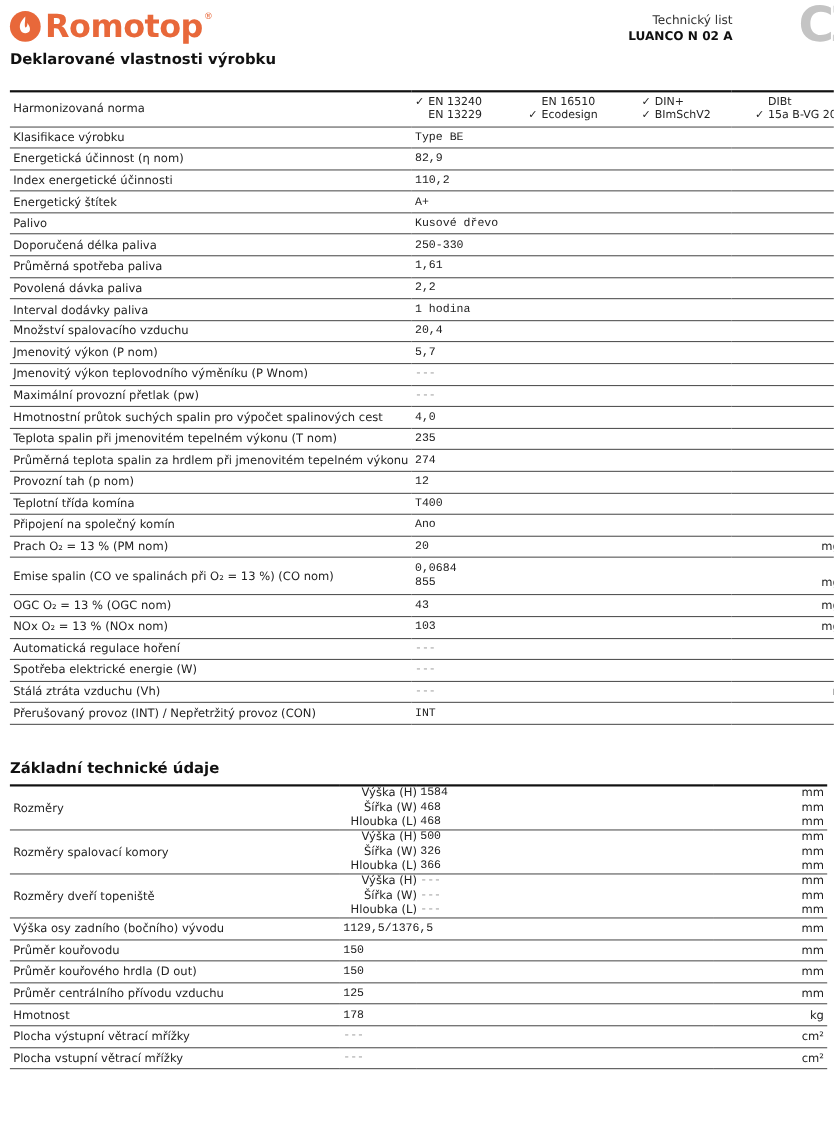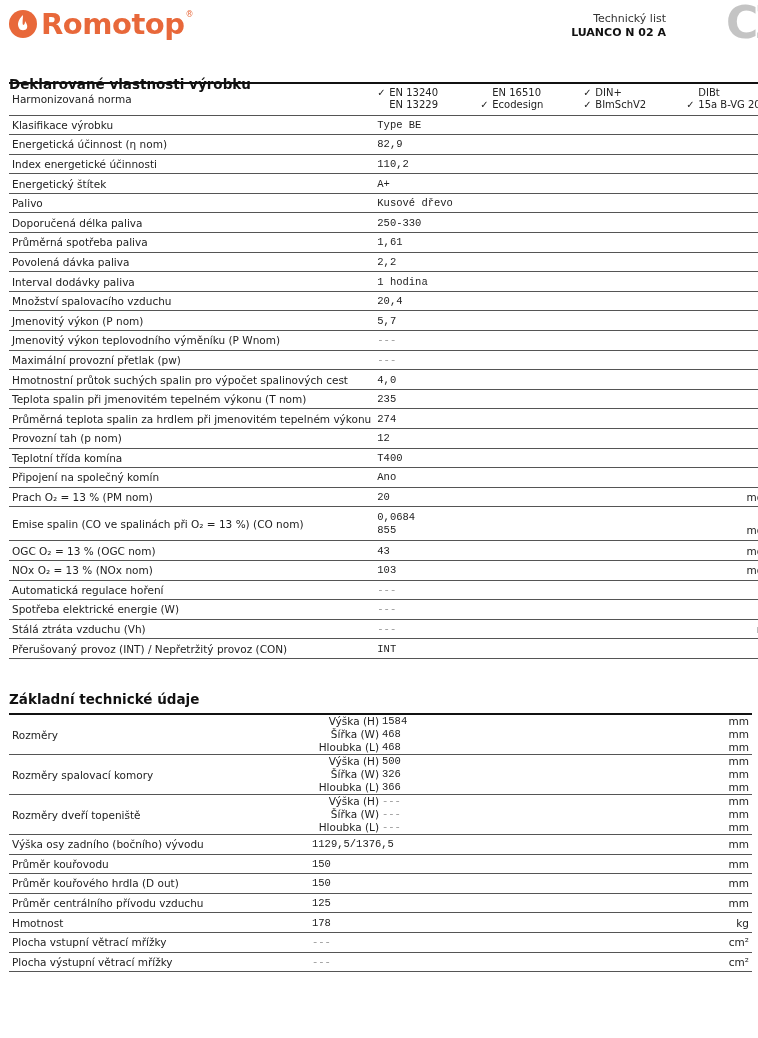--- a/index.html
+++ b/index.html
@@ -12,21 +12,21 @@
   .logo-mark svg { position: absolute; left: 6px; top: 4px; }
   .logo-text { font-family: "DejaVu Sans", sans-serif; font-weight: bold; font-size: 29px; color: #e8683a; margin-left: 4px; letter-spacing: -0.5px; line-height: 30px; }
   .logo-reg { font-size: 8px; color: #e8683a; position: relative; top: -10px; margin-left: 1px; }
 
   .doc-meta { position: absolute; right: 92px; top: 12px; text-align: right; }
   .doc-type { font-size: 11px; color: #333; line-height: 14px; }
   .doc-model { font-size: 11px; font-weight: bold; color: #111; line-height: 14px; }
   .lang-badge { position: absolute; left: 682px; top: 0px; font-family: "DejaVu Sans", sans-serif; font-weight: bold; font-size: 44px; color: #c4c4c4; letter-spacing: -3px; line-height: 46px; margin-left: 44px; }
 
   .section-title { position: absolute; left: 9px; font-weight: bold; font-size: 13.5px; color: #111; }
-  #sec1-title { top: 76px; text-align: right; }
+  #sec1-title { top: 46px; text-align: right; }
   #sec2-title { top: 691px; }
 
   table { position: absolute; left: 9px; width: 743px; border-collapse: collapse; font-size: 10.5px; }
   #t1 { top: 82px; border-top: 2px solid #111; }
   #t2 { top: 713px; border-top: 2px solid #111; }
   td { border-bottom: 1px solid #555; padding: 0 3px; height: 19.6px; vertical-align: middle; color: #222; white-space: nowrap; }
   td.label { width: 455px; }
   td.value { text-align: left; width: 200px; font-family: Liberation Mono, monospace; }
   td.unit { text-align: right; width: 88px; }
   td.dash { color: #999; }
@@ -312,23 +312,23 @@
         <td class="label">Průměr centrálního přívodu vzduchu</td>
         <td class="value" colspan="2">125</td>
         <td class="unit">mm</td>
       </tr>
       <tr>
         <td class="label">Hmotnost</td>
         <td class="value" colspan="2">178</td>
         <td class="unit">kg</td>
       </tr>
       <tr>
+        <td class="label">Plocha výstupní větrací mřížky</td>
+        <td class="value dash" colspan="2">---</td>
+        <td class="unit">cm²</td>
+      </tr>
+      <tr>
         <td class="label">Plocha vstupní větrací mřížky</td>
         <td class="value dash" colspan="2">---</td>
         <td class="unit">cm²</td>
       </tr>
-      <tr>
-        <td class="label">Plocha výstupní větrací mřížky</td>
-        <td class="value dash" colspan="2">---</td>
-        <td class="unit">cm²</td>
-      </tr>
     </tbody>
 </table>
 
 </body></html>

